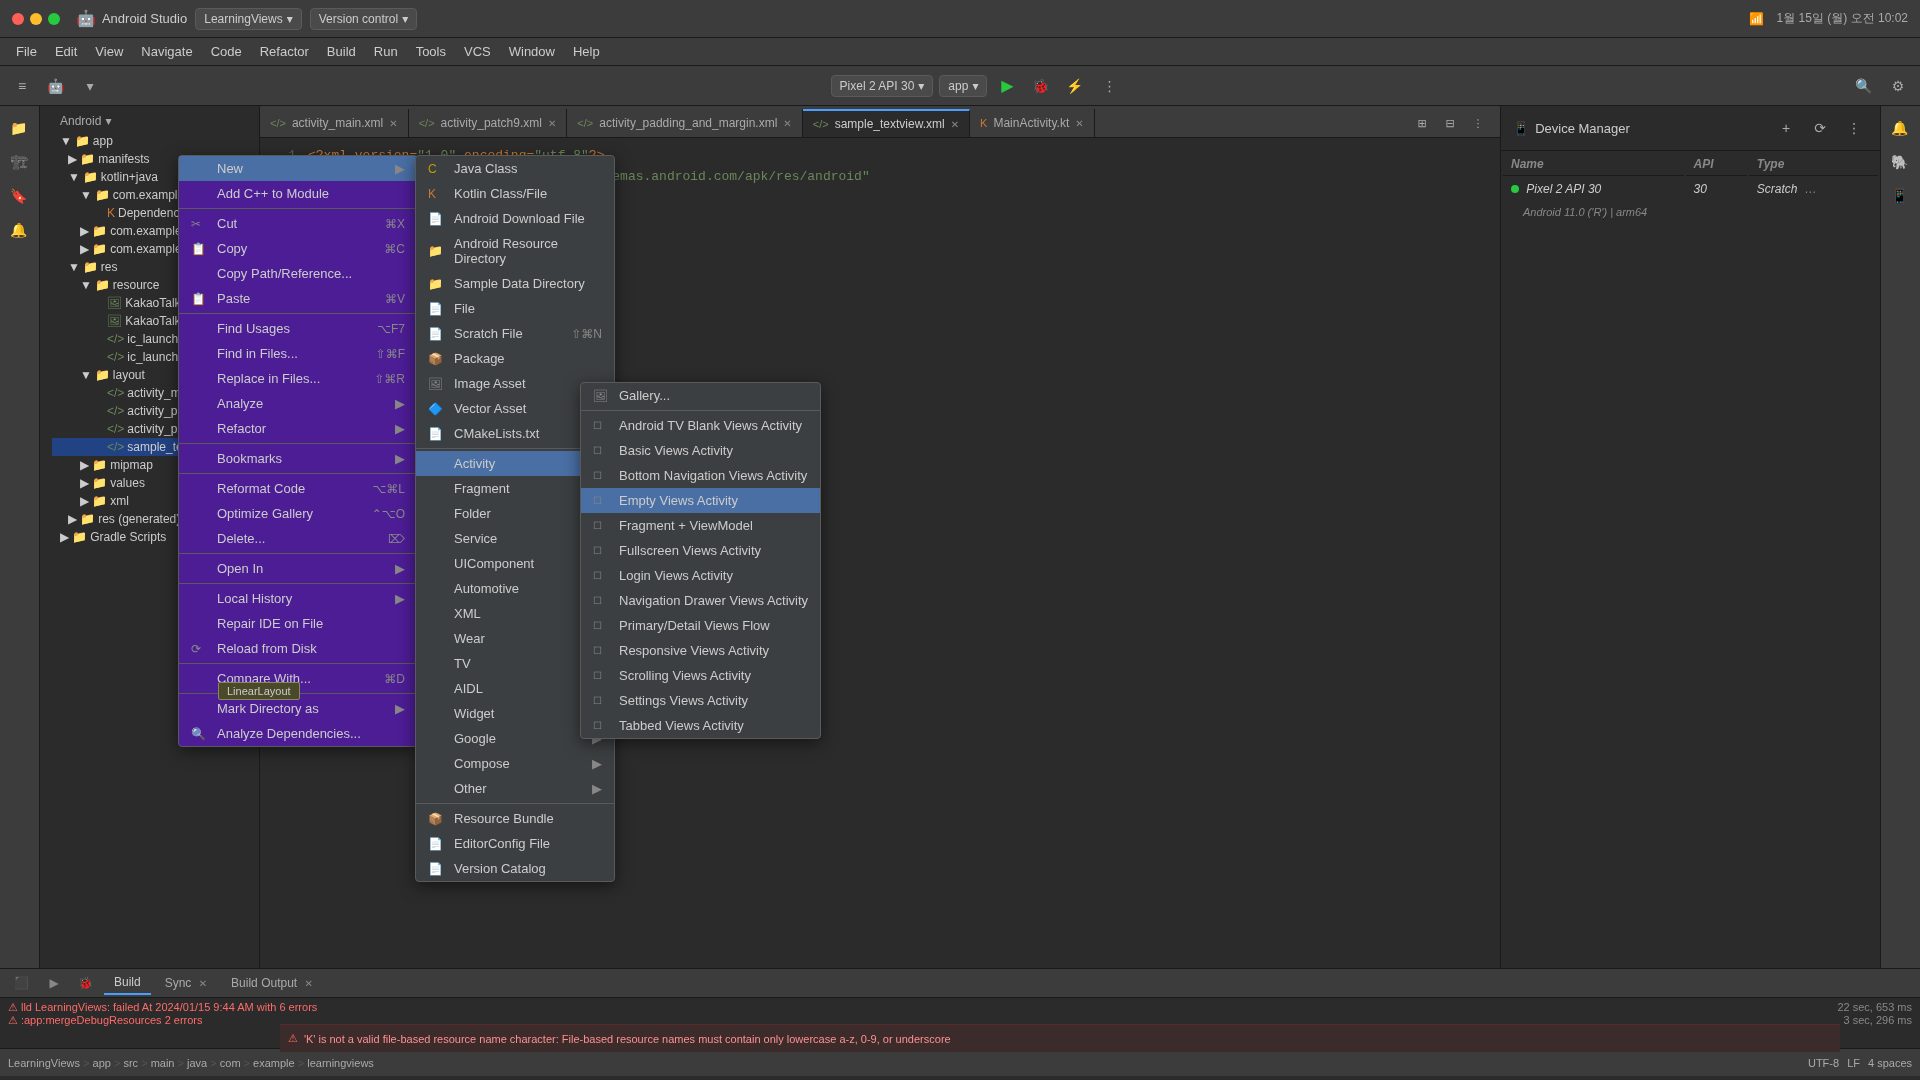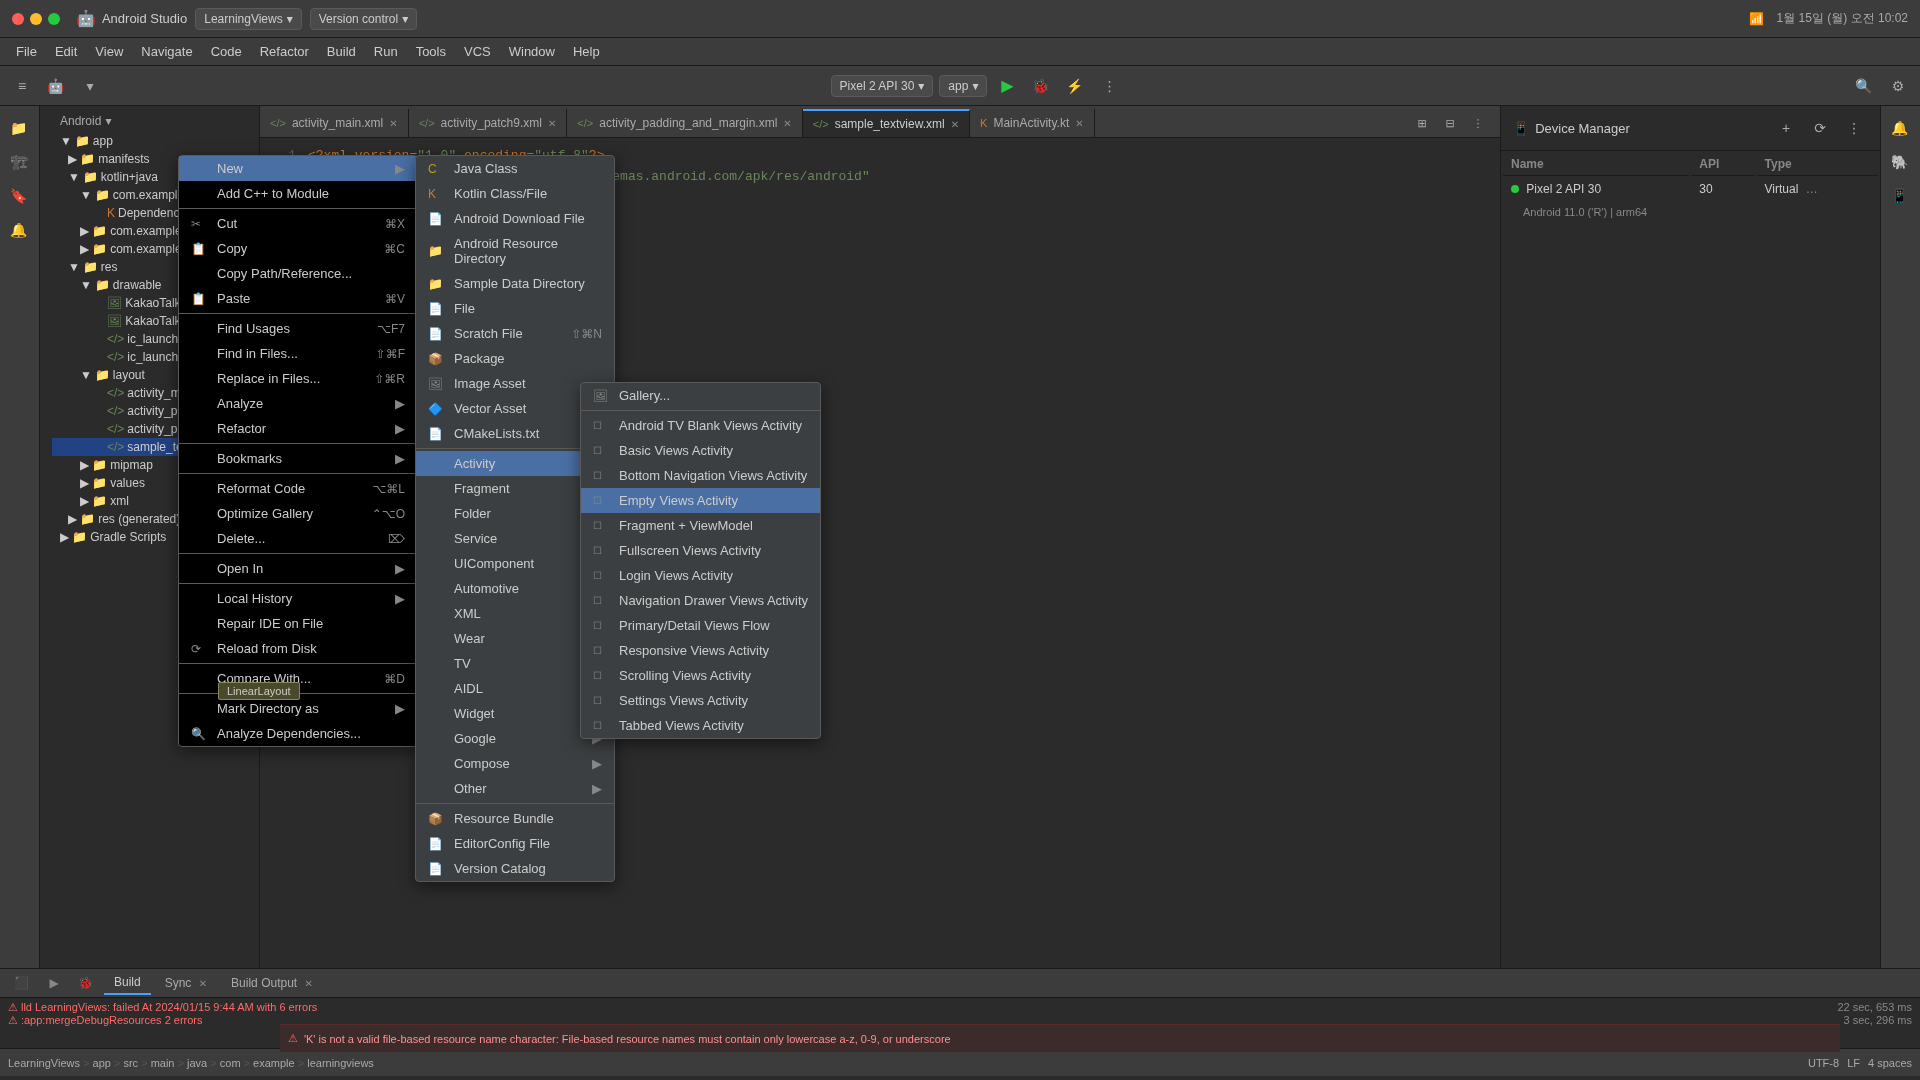--- a/index.html
+++ b/index.html
@@ -200,20 +200,21 @@
     #device-manager-header {
       padding: 8px 12px;
       font-size: 13px;
       color: #ccc;
       border-bottom: 1px solid #1a1a1a;
       display: flex; align-items: center; gap: 6px;
     }
     #device-table {
       width: 100%;
       font-size: 12px;
+      font-style: italic;
     }
     #device-table th {
       padding: 4px 8px;
       color: #888;
       text-align: left;
       border-bottom: 1px solid #1a1a1a;
     }
     #device-table td {
       padding: 4px 8px;
       color: #ccc;
@@ -266,21 +267,21 @@
     #context-menu-layer {
       position: fixed;
       top: 0; left: 0; right: 0; bottom: 0;
       z-index: 100;
       pointer-events: none;
     }
 
     
     .ctx-menu {
       position: absolute;
-      background: #000000;
+      background: #4c1d95;
       border: 1px solid #5a5a5a;
       border-radius: 4px;
       box-shadow: 0 4px 16px rgba(0,0,0,0.5);
       min-width: 220px;
       font-size: 13px;
       color: #ccc;
       pointer-events: all;
     }
     .ctx-item {
       display: flex; align-items: center; justify-content: space-between;
@@ -445,21 +446,21 @@
         <span>com.example.le...</span>
     </div>
     <div class="tree-item tree-indent-1">
       <span>▼</span>
         <span class="icon-folder">📁</span>
         <span>res</span>
     </div>
     <div class="tree-item tree-indent-2">
       <span>▼</span>
         <span class="icon-folder">📁</span>
-        <span>drawable</span>
+        <span>resource</span>
     </div>
     <div class="tree-item tree-indent-3">
       <span style="width:12px;display:inline-block"></span>
         <span class="icon-img">🖼</span>
         <span>KakaoTalk_i...</span>
     </div>
     <div class="tree-item tree-indent-3">
       <span style="width:12px;display:inline-block"></span>
         <span class="icon-img">🖼</span>
         <span>KakaoTalk_i...</span>
@@ -599,21 +600,21 @@
         </tr>
       </thead>
       <tbody>
         <tr>
           <td>
             <span class="device-dot"></span>
             <span>Pixel 2 API 30</span>
           </td>
           <td>30</td>
           <td>
-            <span>Virtual</span>
+            <span>Scratch</span>
             <span style="color:#888;margin-left:4px;">…</span>
           </td>
         </tr>
         <tr>
           <td colspan="3" style="color:#888;font-size:11px;padding-left:20px;">Android 11.0 ('R') | arm64</td>
         </tr>
       </tbody>
     </table>
   </div>
 

